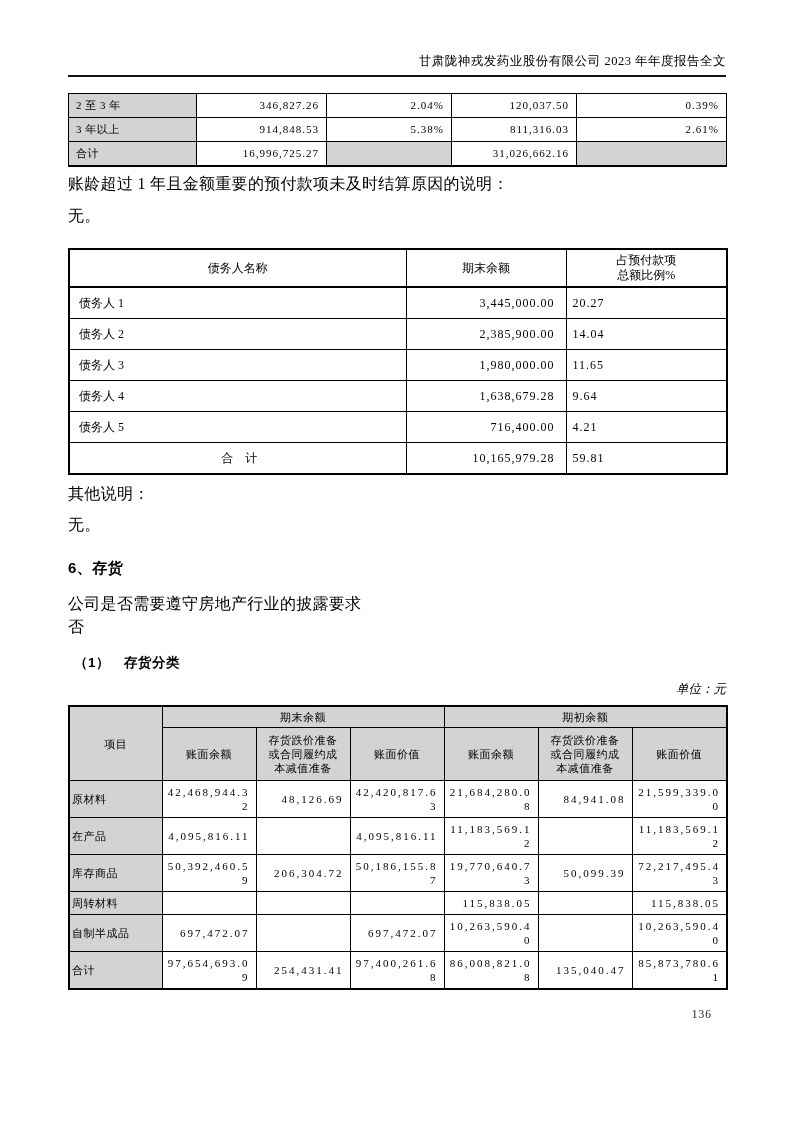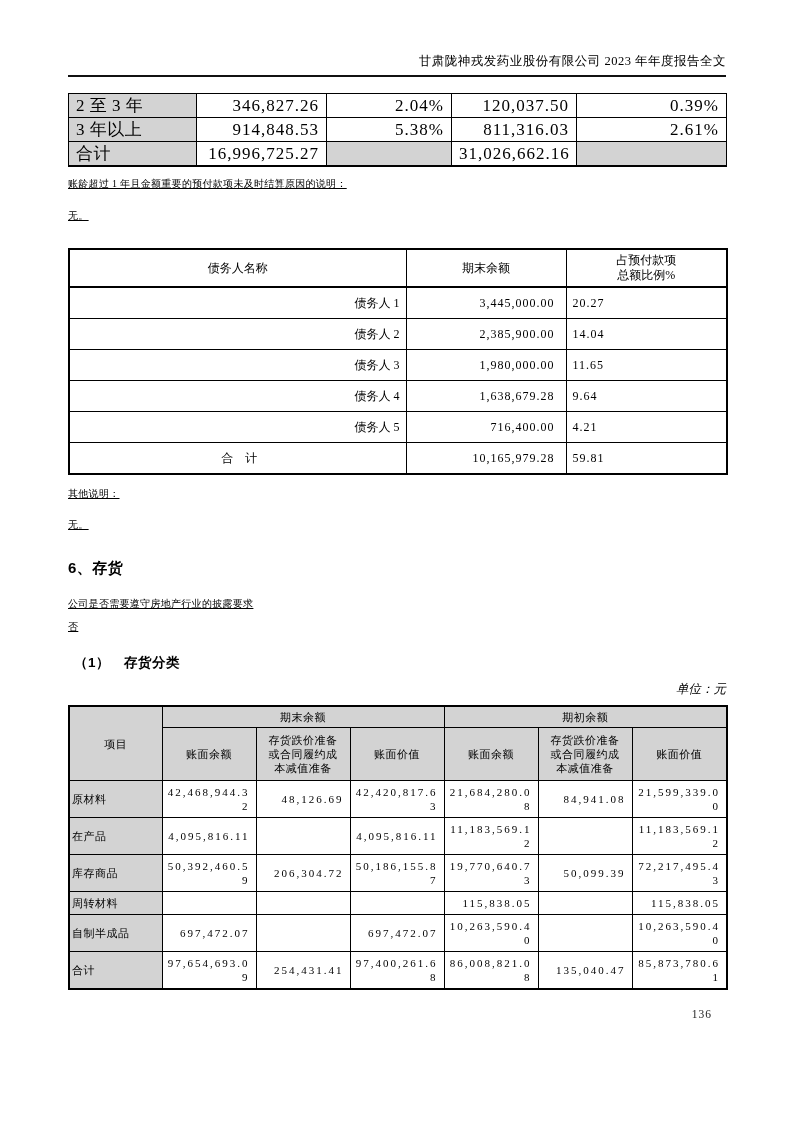--- a/index.html
+++ b/index.html
@@ -14,44 +14,44 @@
   .doc-header{
     margin:0;padding:53px 0 6px 0;text-align:right;
     font-size:12.5px;line-height:16px;letter-spacing:0.5px;
     border-bottom:2.5px solid #111;
   }
   
   table{border-collapse:collapse;table-layout:fixed;width:658px;}
   td,th{border:1px solid #000;font-weight:normal;overflow:hidden;vertical-align:middle;}
 
   
-  .t1{margin-top:16px;font-size:17px;border:1px solid #000;border-bottom:2.5px solid #000;}
+  .t1{margin-top:16px;font-size:11px;border:1px solid #000;border-bottom:2.5px solid #000;}
   .t1 td{padding:4px 7px;line-height:15px;text-align:right;letter-spacing:1px;}
   .t1 tr td:first-child{background:var(--gray);text-align:left;letter-spacing:0.5px;}
   .t1 tr:last-child td:nth-child(3),
   .t1 tr:last-child td:nth-child(5){background:var(--gray);}
 
   
-  .para{margin:9px 0 0 0;font-size:10px;line-height:16px;letter-spacing:0.3px;text-decoration:underline;}
+  .para{margin:9px 0 0 0;font-size:16px;line-height:16px;letter-spacing:0.3px;}
   .para.gap{margin-top:16px;}
   .heading{
     font-family:"Liberation Sans","DejaVu Sans",sans-serif;font-weight:700;
     font-size:13.5px;line-height:17px;margin:22px 0 0 0;padding-left:6px;letter-spacing:0.5px;
   }
   .heading.lvl1{font-size:15px;line-height:20px;margin-top:25px;padding-left:0;}
   .q{margin-top:18px;}
   .ans{margin-top:7px;}
   .h-class{margin-top:19px;}
   .unit{margin:10px 0 0 0;text-align:right;font-size:12.5px;line-height:16px;font-style:italic;}
 
   
   .t2{margin-top:24px;font-size:12px;border:2px solid #000;padding-left:44px;}
   .t2 th{padding:3px;line-height:15px;text-align:center;white-space:pre-line;border-bottom:2px solid #000;background:#fff;}
   .t2 td{padding:8px 6px;line-height:14px;}
-  .t2 td:first-child{text-align:right;padding-left:9px;}
+  .t2 td:first-child{text-align:left;padding-left:9px;}
   .t2 td:nth-child(2){text-align:right;padding-right:11px;letter-spacing:1px;}
   .t2 td:nth-child(3){text-align:left;letter-spacing:1px;font-family:Liberation Serif, serif;}
   .t2 tbody tr:last-child td:first-child{text-align:center;}
 
   
   .t3{margin-top:8px;font-size:11px;border:2px solid #000;}
   .t3 th{background:var(--gray);padding:3px 4px;line-height:14px;text-align:center;letter-spacing:0.5px;}
   .t3 th.sub{padding:5px 11px;}
   .t3 td{padding:4px 6px 4px 2px;line-height:14px;text-align:right;word-break:break-all;letter-spacing:2px;}
   .t3 td:first-child{background:var(--gray);text-align:left;letter-spacing:0.5px;word-break:keep-all;}

